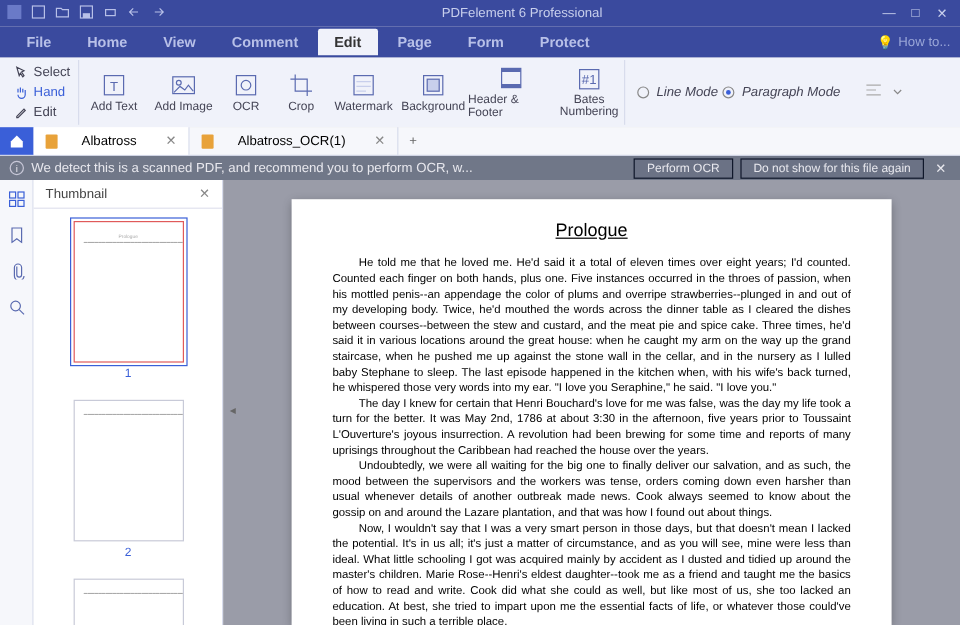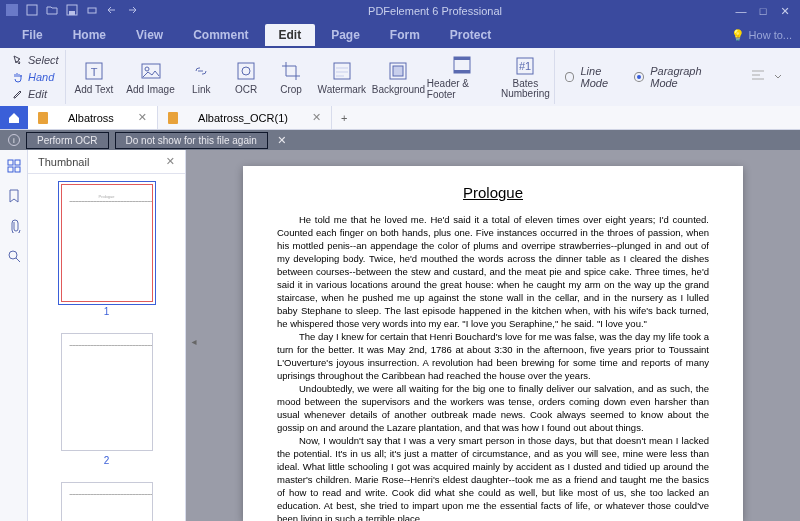--- a/index.html
+++ b/index.html
@@ -8,21 +8,21 @@
 .titlebar-left{display:flex;gap:8px;align-items:center;}
 .titlebar-left svg{fill:#b8c0e8;}
 .titlebar-title{flex:1;text-align:center;font-size:11px;color:#c8cfec;}
 .titlebar-right{display:flex;gap:4px;}
 .winbtn{width:18px;height:14px;display:flex;align-items:center;justify-content:center;color:#c8cfec;}
 .menubar{height:26px;background:#3a4a9e;color:#b8c0e8;display:flex;align-items:center;padding:0 8px;gap:2px;}
 .menu-item{padding:4px 14px;font-size:12px;cursor:pointer;font-weight:bold;}
 .menu-item.active{background:#f0f2fa;color:#333;border-top-left-radius:2px;border-top-right-radius:2px;}
 .howto{margin-left:auto;font-size:11px;color:#9aa6d8;display:flex;align-items:center;gap:4px;}
 .ribbon{height:58px;background:#f0f2fa;display:flex;align-items:stretch;padding:2px 6px;}
-.ribbon-group{display:flex;flex-direction:column;justify-content:space-between;padding:2px 6px;border-right:1px solid #d8dcec;font-style:italic;}
+.ribbon-group{display:flex;flex-direction:column;justify-content:space-between;padding:2px 6px;border-right:1px solid #d8dcec;}
 .ribbon-group.sel{width:60px;}
 .sel-row{display:flex;align-items:center;gap:4px;font-size:10px;color:#445;height:18px;}
 .sel-row.active{color:#3a5fd8;}
 .ribbon-btn{display:flex;flex-direction:column;align-items:center;justify-content:center;width:58px;height:54px;cursor:pointer;}
 .ribbon-btn .lbl{font-size:10px;color:#445;margin-top:2px;}
 .ribbon-btn.narrow{width:46px;}
 .ribbon-radio{display:flex;justify-content:flex-end;gap:4px;padding:0 10px;font-style:italic;}
 .radio-row{display:flex;align-items:center;gap:6px;font-size:10px;color:#445;}
 .radio{width:10px;height:10px;border:1px solid #888;border-radius:50%;display:inline-block;position:relative;}
 .radio.on::after{content:"";position:absolute;inset:2px;background:#3a5fd8;border-radius:50%;}
@@ -138,26 +138,20 @@
   <div class="ribbon-btn">
       <svg width="22" height="22">
         <rect x="2" y="4" width="18" height="14" fill="none" stroke="#5a6ab0"></rect>
         <circle cx="7" cy="9" r="2" fill="none" stroke="#5a6ab0"></circle>
         <path d="M3 17l5-5 4 3 3-4 4 5" fill="none" stroke="#5a6ab0"></path>
       </svg>
       <span class="lbl">Add Image</span>
     </div>
   <div class="ribbon-btn narrow">
       <svg width="22" height="22">
-        <path d="M6 11a3 3 0 013-3h1m2 6h1a3 3 0 003-3m-8 0h5" fill="none" stroke="#5a6ab0"></path>
-      </svg>
-      <span class="lbl">Link</span>
-    </div>
-  <div class="ribbon-btn narrow">
-      <svg width="22" height="22">
         <rect x="3" y="3" width="16" height="16" fill="none" stroke="#5a6ab0"></rect>
         <circle cx="11" cy="11" r="4" fill="none" stroke="#5a6ab0"></circle>
       </svg>
       <span class="lbl">OCR</span>
     </div>
   <div class="ribbon-btn narrow">
       <svg width="22" height="22">
         <path d="M6 2v14h14M2 6h14v14" fill="none" stroke="#5a6ab0"></path>
       </svg>
       <span class="lbl">Crop</span>
@@ -226,20 +220,21 @@
   <div class="doctab">
       <span class="pdf"></span>
       <span>Albatross_OCR(1)</span>
       <span class="cls">✕</span>
     </div>
   <div class="addtab">+</div>
 </div>
 
 <div class="notifbar">
   <span class="info">i</span>
+  <span style="flex:1">We detect this is a scanned PDF, and recommend you to perform OCR, w...</span>
   <button class="nbtn">Perform OCR</button>
   <button class="nbtn">Do not show for this file again</button>
   <span class="notif-close">✕</span>
 </div>
 
 <div class="workspace">
   <div class="sidebar">
     <div class="side-ico active">
         <svg width="14" height="14">
           <rect x="1" y="1" width="5" height="5" fill="none" stroke="currentColor"></rect>

